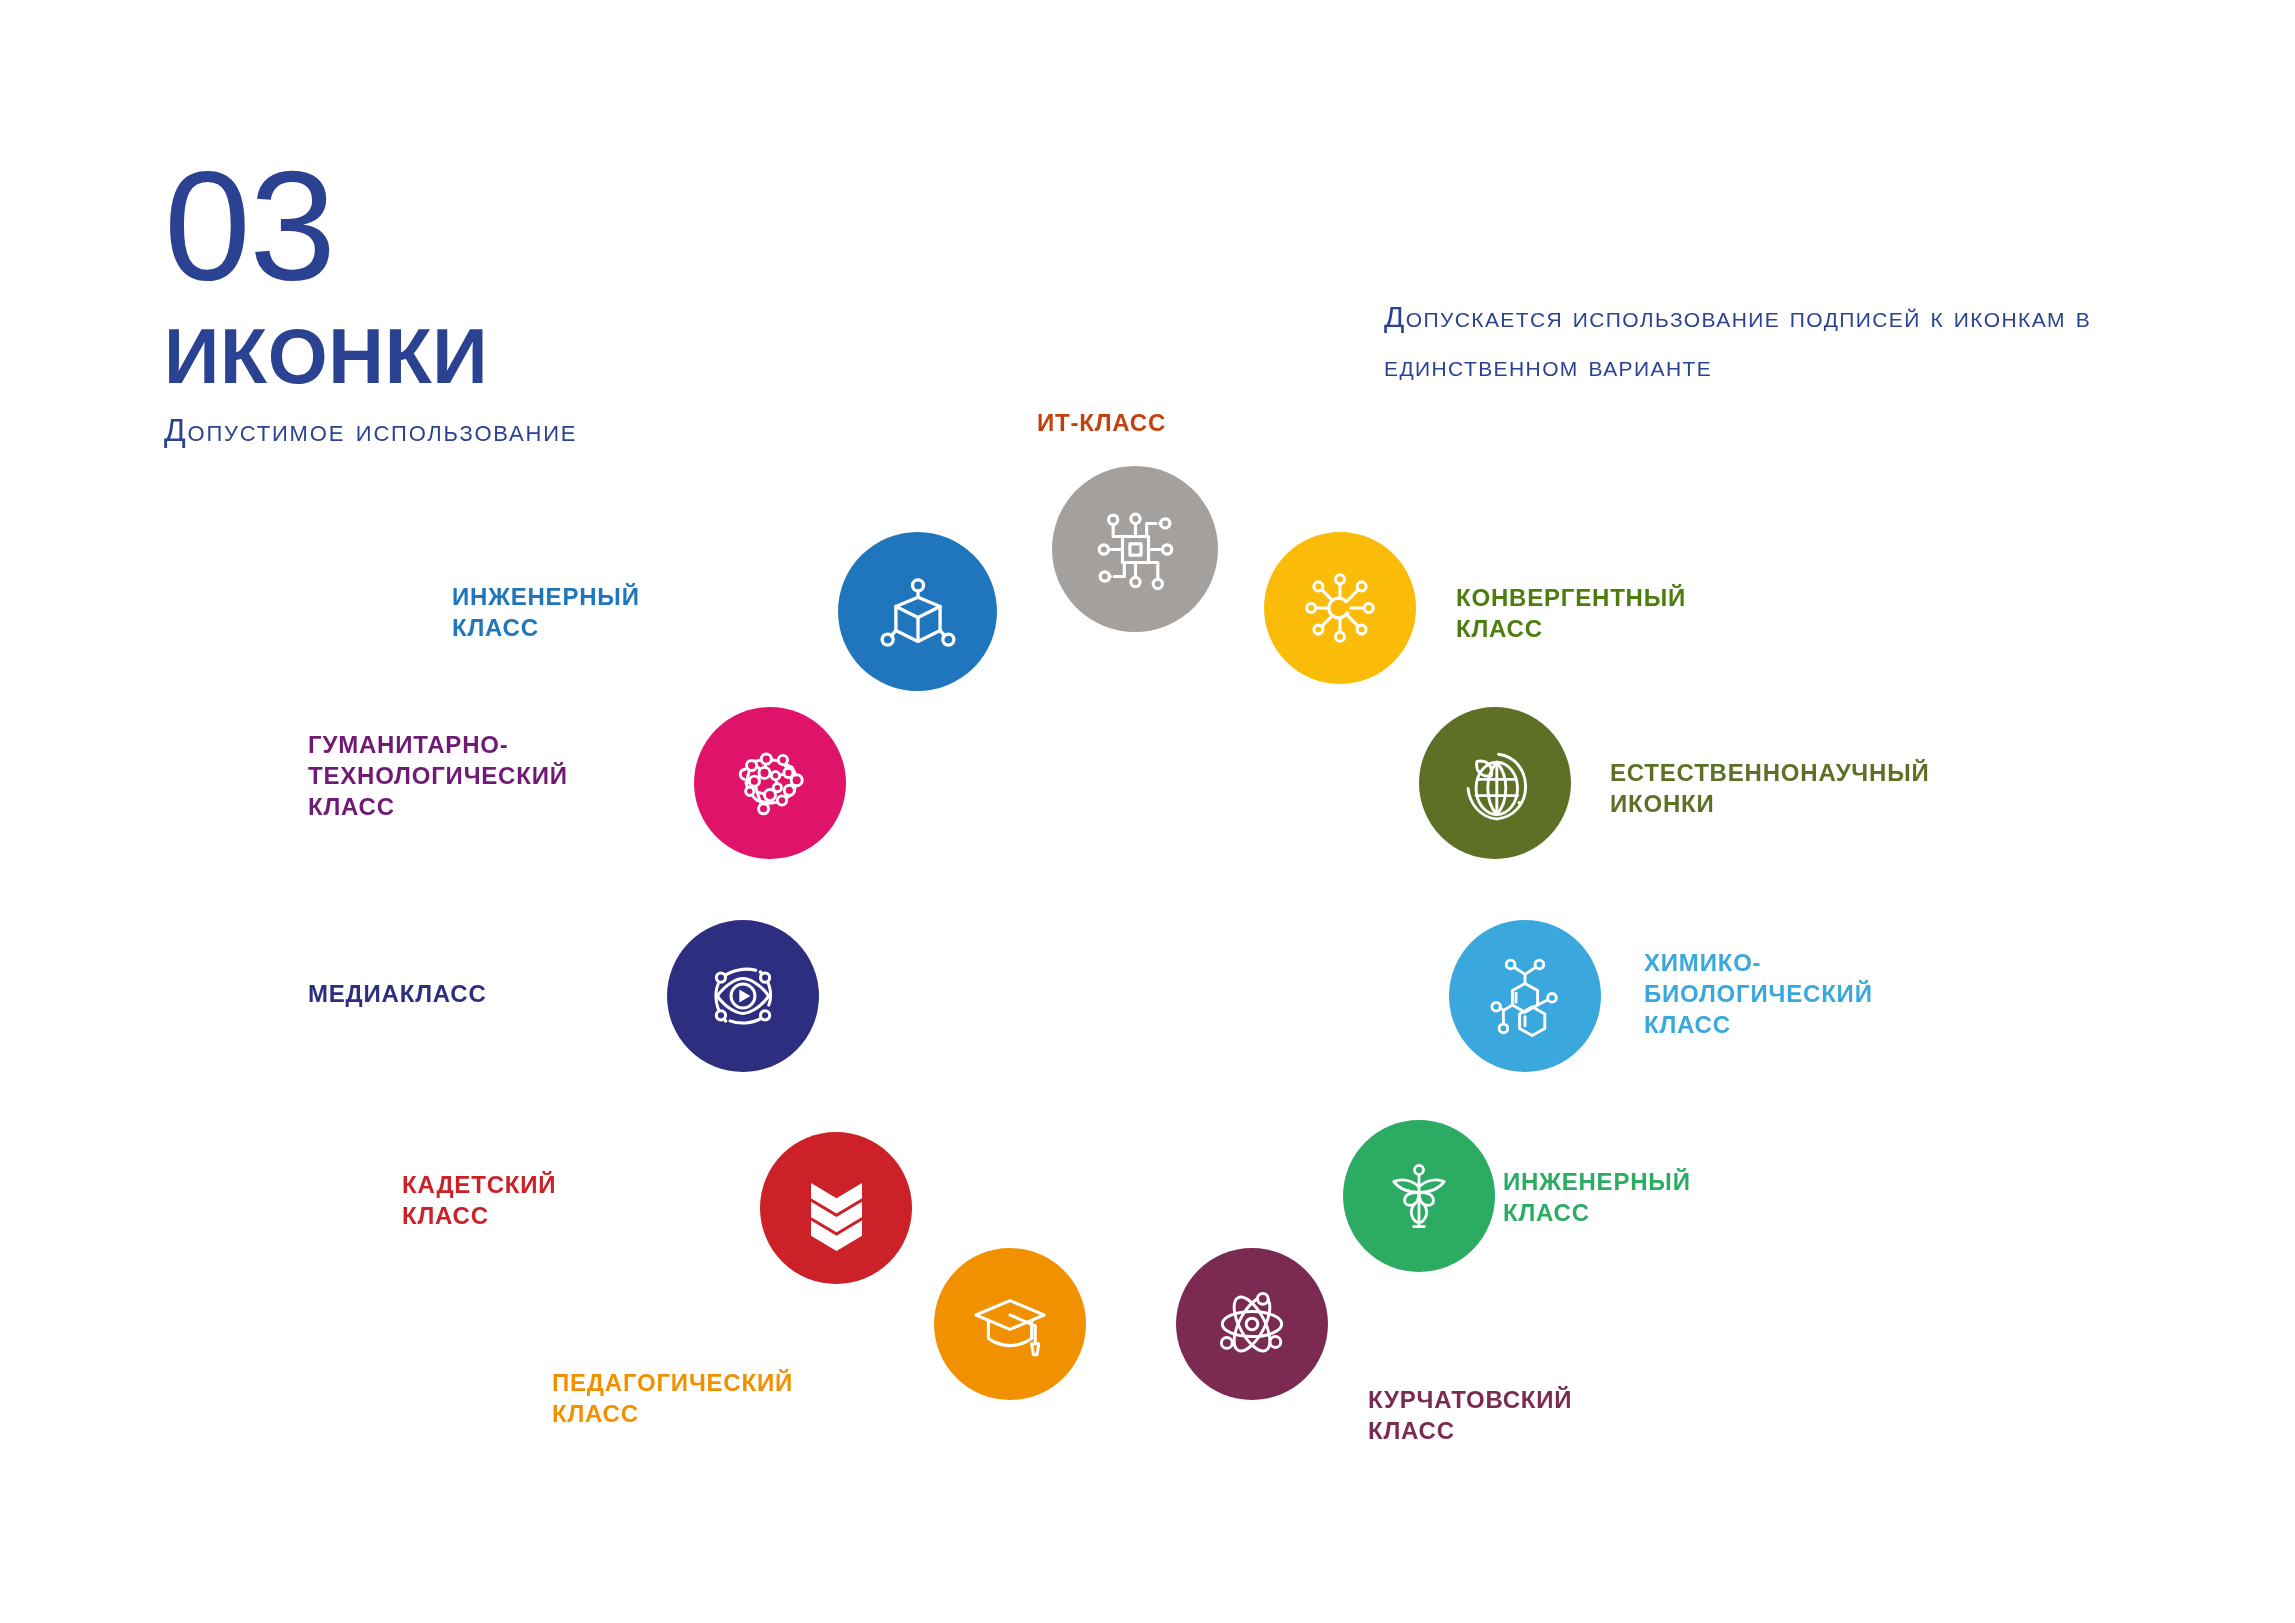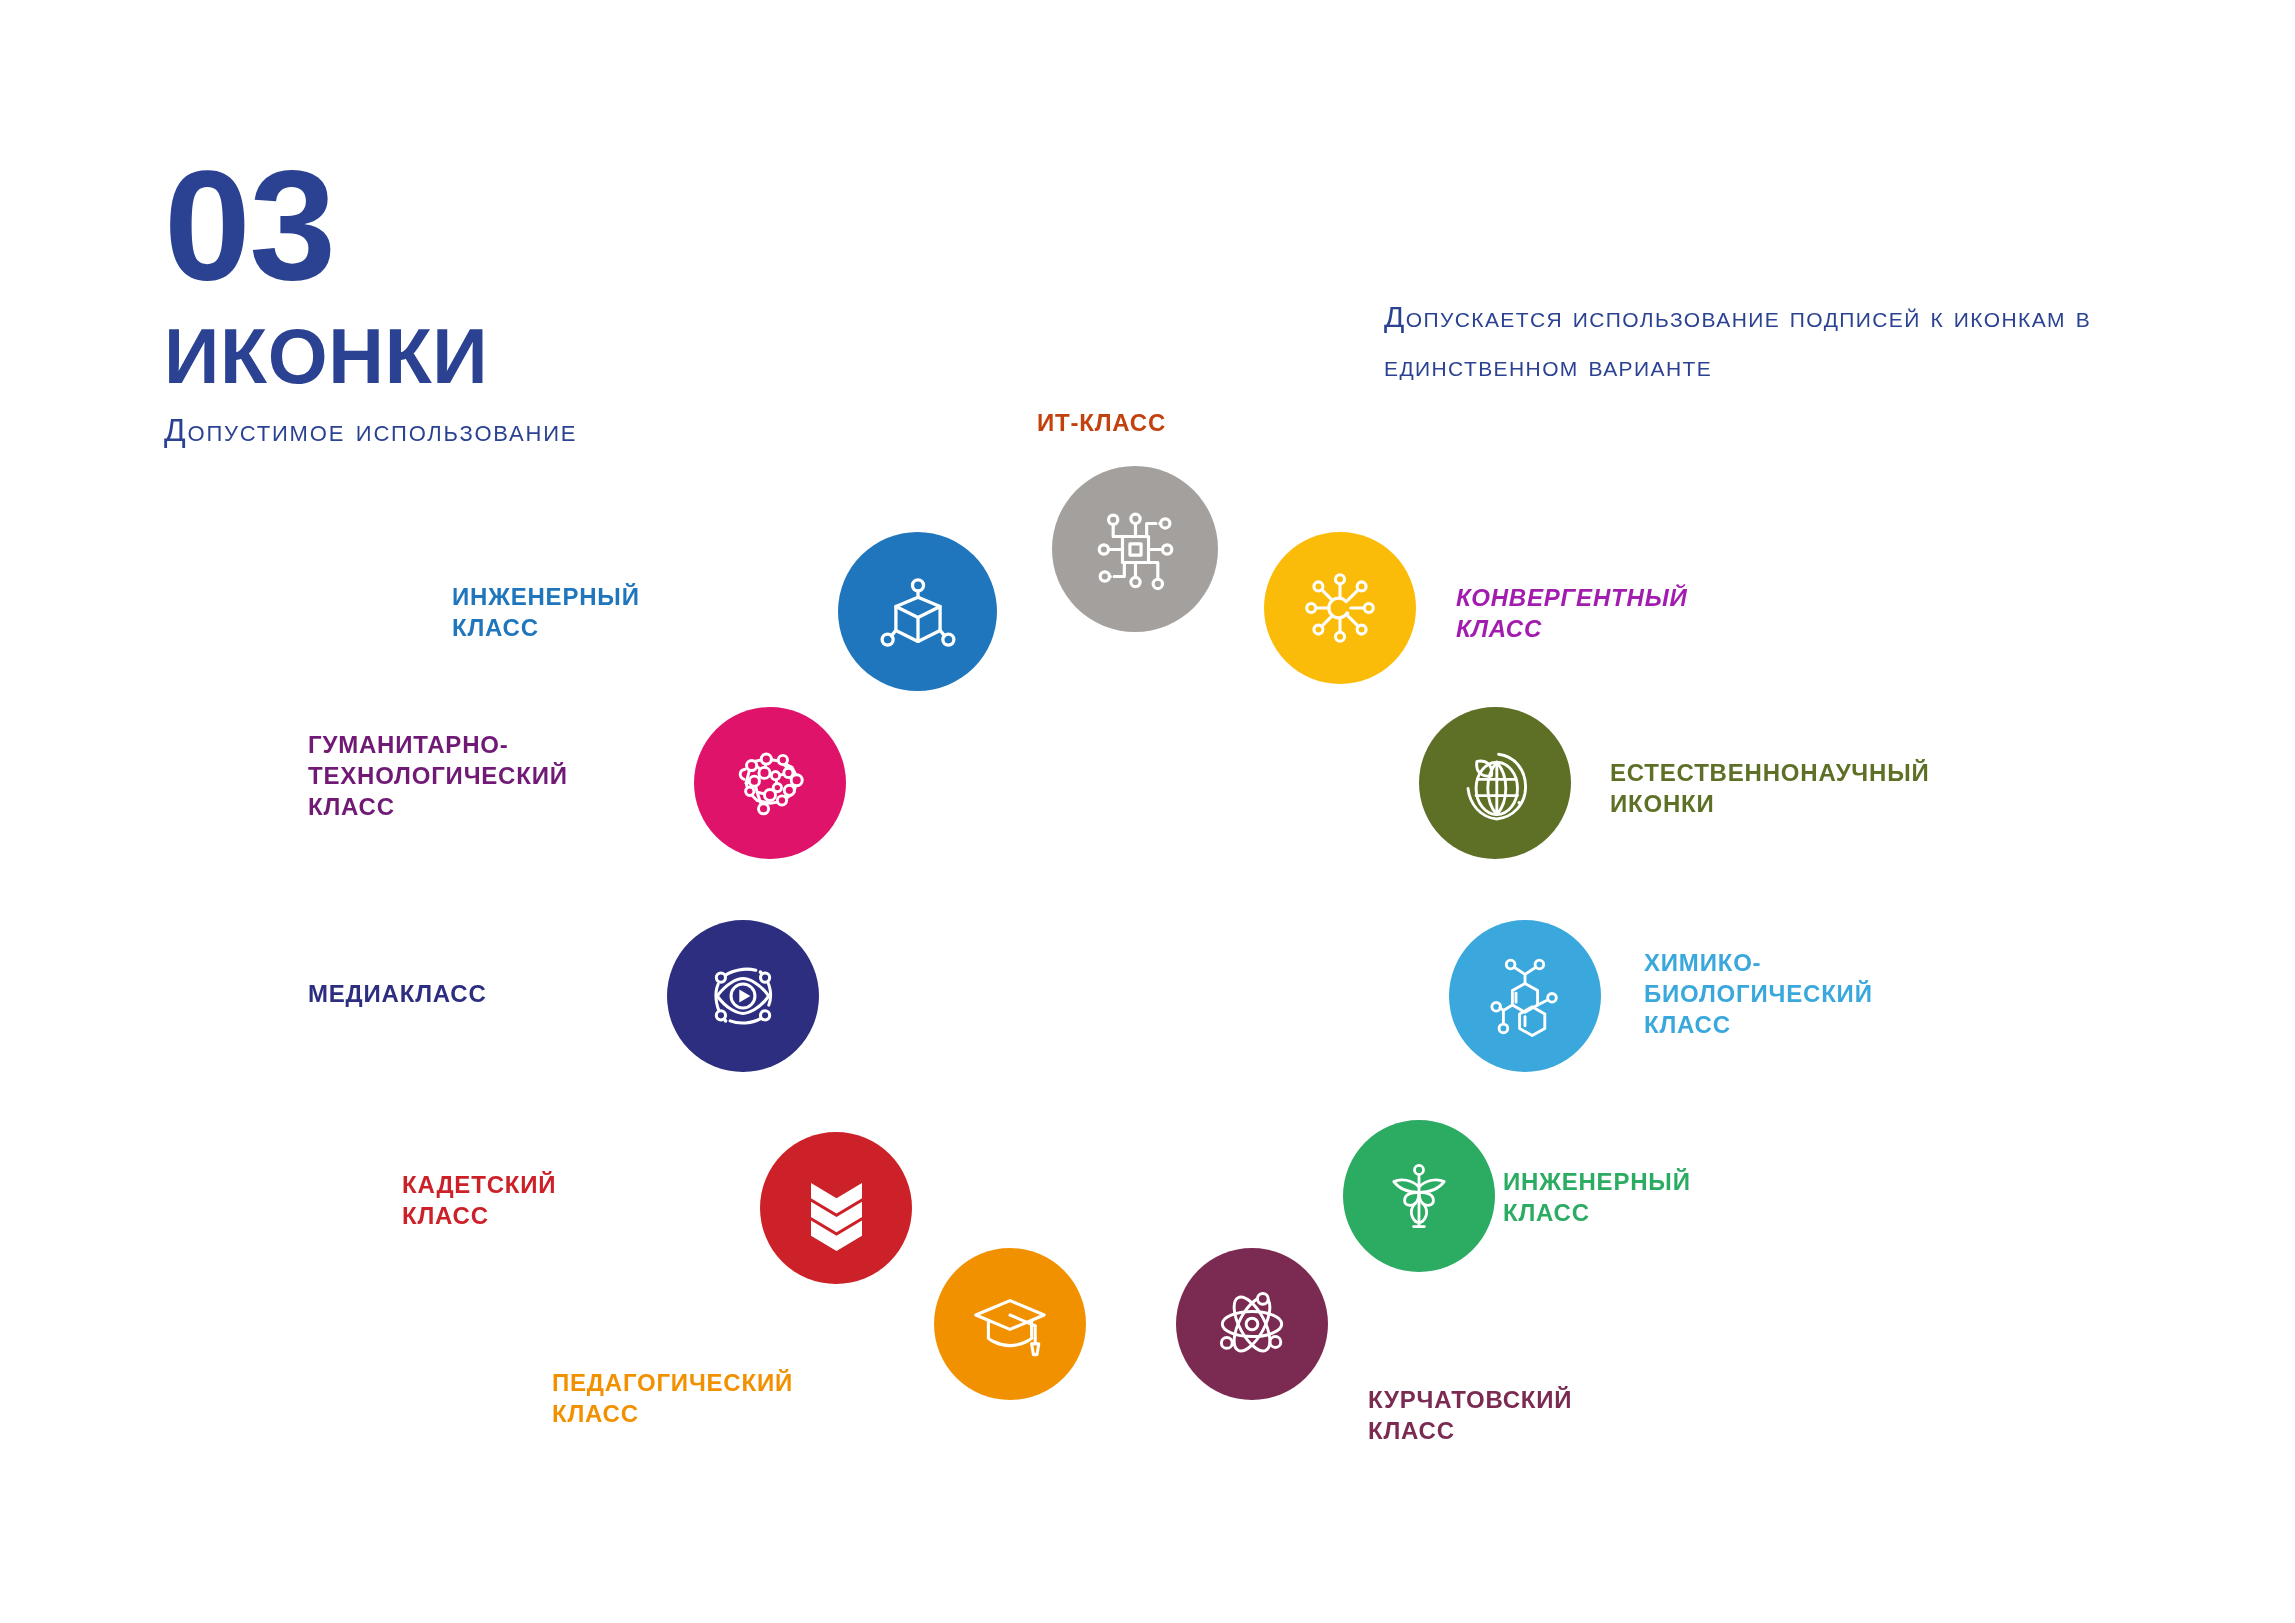--- a/index.html
+++ b/index.html
@@ -24,21 +24,21 @@
 
   
   .title-block {
     position: absolute;
     left: 164px;
     top: 151px;
     width: 789px;
   }
   .section-number {
     font-size: 156px;
-    font-weight: 700;
+    font-weight: 400;
     letter-spacing: -1.4px;
     line-height: 0.95;
     color: #2b4292;
     margin: 0;
   }
   .section-title {
     font-size: 77px;
     font-weight: 700;
     letter-spacing: 0.7px;
     line-height: 1.0;
@@ -353,21 +353,21 @@
         <path d="M46 42 C34 44 28 36 30 26 C40 24 48 30 46 42 Z"></path>
 
         <path d="M54 18 C72 20 84 36 84 54 C84 74 70 88 52 90 C34 88 22 74 20 56"></path>
         <circle cx="77" cy="72" r="2" fill="#ffffff" stroke="none"></circle>
       </svg>
       </span>
     </div>
   </div>
 
   <div class="node">
-    <div class="label left-align" style="left:1456px; top:582px; width:373px; color:#a21caf;font-style:italic;">КОНВЕРГЕНТНЫЙ
+    <div class="label left-align" style="left:1456px; top:582px; width:373px; color:#4d7c0f;">КОНВЕРГЕНТНЫЙ
 КЛАСС</div>
     <div class="bubble" style="left:1264px; top:532px; width:152px; height:152px; background:#fbbc09;">
       <span>
       <svg width="90" height="90" viewBox="0 0 100 100" fill="none" stroke="#ffffff" stroke-width="3.4" stroke-linecap="round" stroke-linejoin="round">
         <path d="M57 43 A11 11 0 1 0 57 57"></path>
         <circle cx="58" cy="56" r="2.4" fill="#ffffff" stroke="none"></circle>
 
         <path d="M50 38 V24"></path>
             <circle cx="50" cy="18" r="5"></circle>
         <path d="M50 62 V76"></path>

